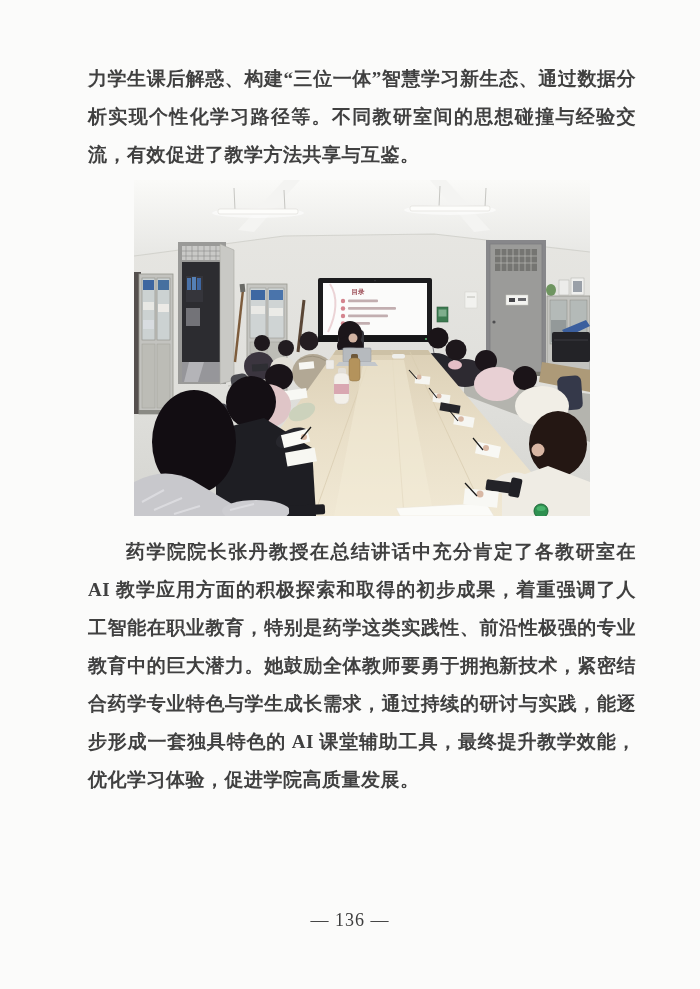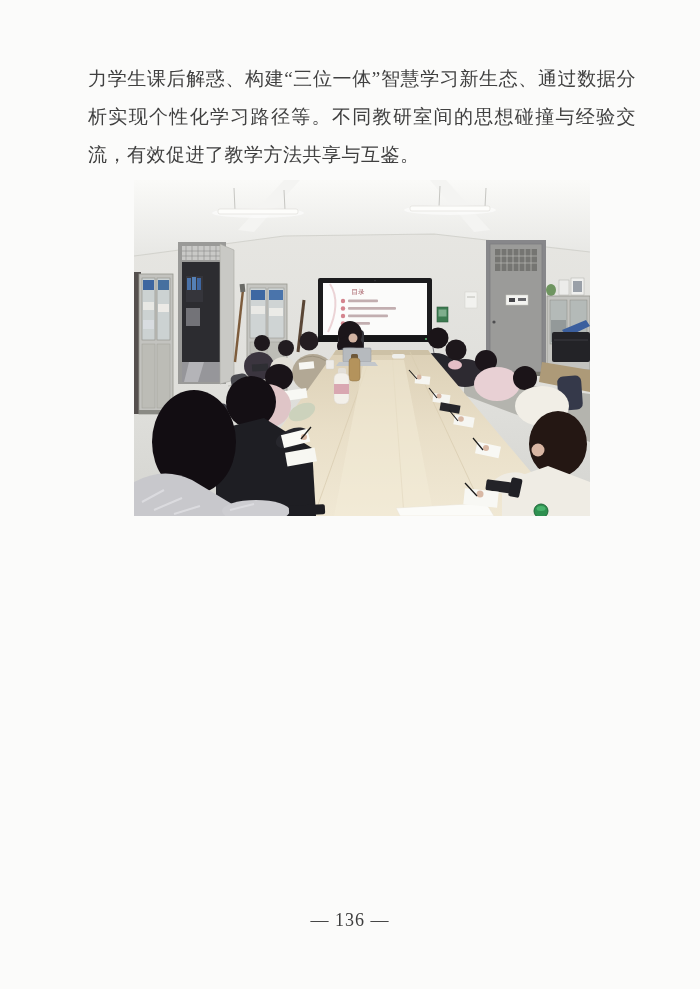--- a/index.html
+++ b/index.html
@@ -10,20 +10,21 @@
     overflow:hidden;
   }
   .page{
     position:relative;
     width:700px;height:989px;
     background:#fbfbfa;
     box-sizing:border-box;
   }
   .content{
     padding:60px 64px 0 88px;
+    font-weight:bold;
   }
   p.body-text{
     margin:0;
     font-size:19px;
     line-height:38px;
     color:#404040;
     text-align:justify;
     text-justify:inter-character;
     letter-spacing:0.5px;
   }
@@ -295,16 +296,17 @@
           <circle cx="352" cy="268" r="3" fill="#d8b7a3"></circle>
           <line x1="349" y1="270" x2="339" y2="258" stroke="#1a1a1a" stroke-width="1.2"></line>
           <circle cx="346" cy="314" r="3.5" fill="#d9b9a5"></circle>
           <line x1="343" y1="316" x2="331" y2="303" stroke="#1a1a1a" stroke-width="1.3"></line>
           <circle cx="407" cy="331" r="7" fill="#2e9050" stroke="#206b3a" stroke-width="1"></circle>
           <ellipse cx="407" cy="328.5" rx="4.5" ry="2.5" fill="#49b36c"></ellipse>
         </g>
       </svg>
     </div>
 
+    <p class="body-text indent">药学院院长张丹教授在总结讲话中充分肯定了各教研室在 AI 教学应用方面的积极探索和取得的初步成果，着重强调了人工智能在职业教育，特别是药学这类实践性、前沿性极强的专业教育中的巨大潜力。她鼓励全体教师要勇于拥抱新技术，紧密结合药学专业特色与学生成长需求，通过持续的研讨与实践，能逐步形成一套独具特色的 AI 课堂辅助工具，最终提升教学效能，优化学习体验，促进学院高质量发展。</p>
   </div>
 
   <div class="page-number">— 136 —</div>
 </div>
 
 </body></html>

